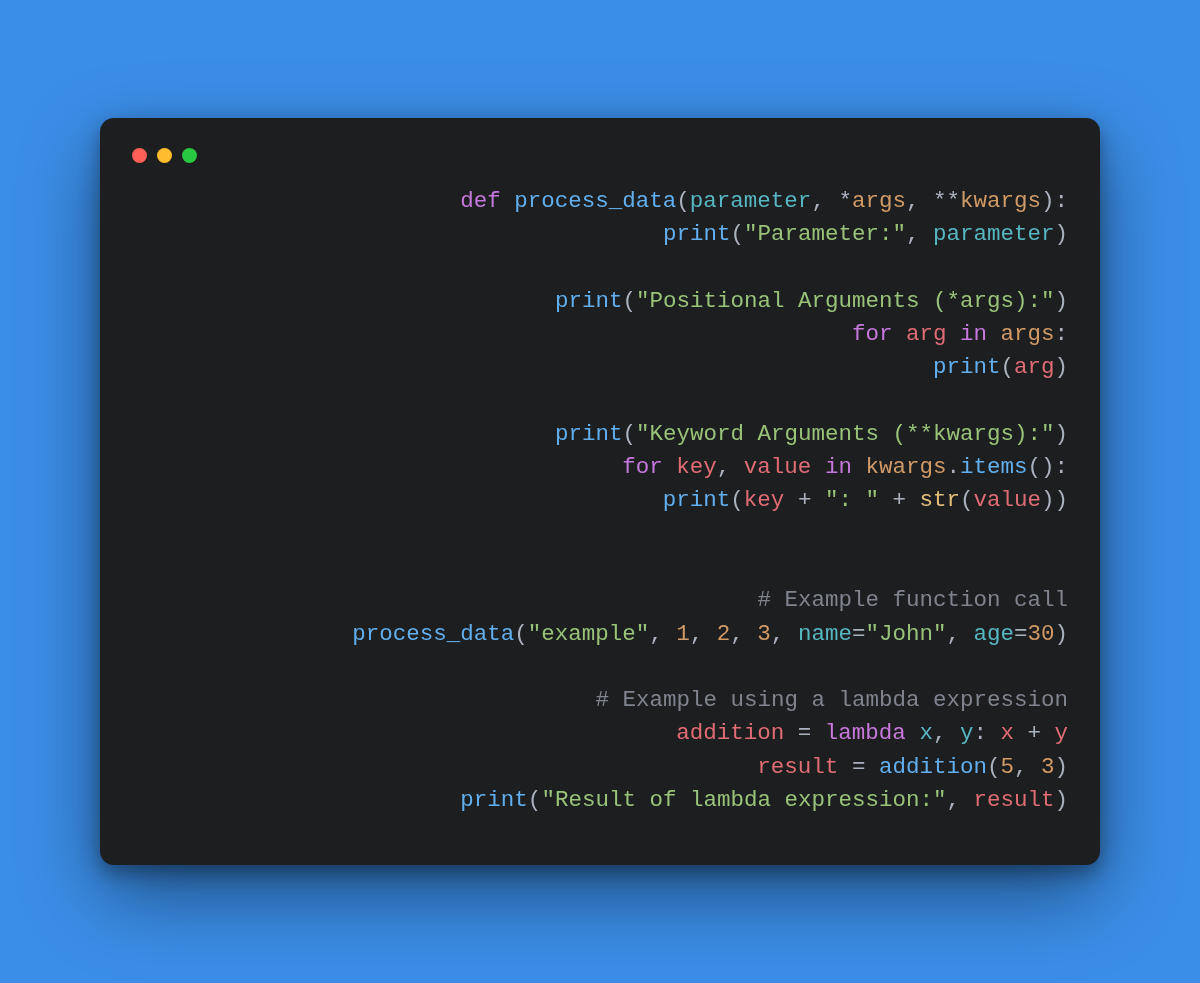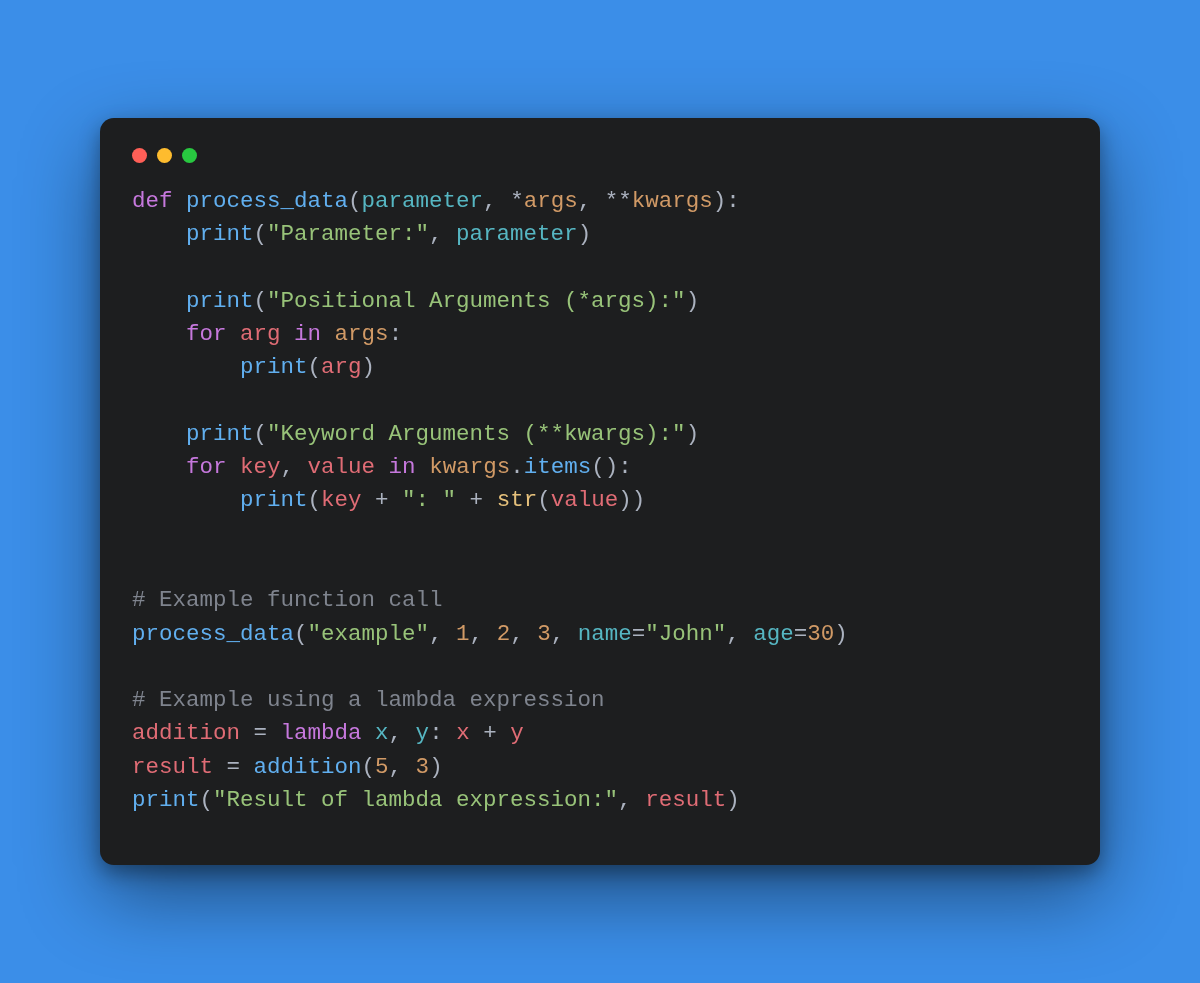--- a/index.html
+++ b/index.html
@@ -39,20 +39,21 @@
   .tl.green  { background: #28c840; }
 
   pre.code {
     margin: 0;
     padding: 0 2px;
     font-family: inherit;
     font-size: 22.5px;
     line-height: 1.48;
     color: #c8cfd5;
     white-space: pre;
+    text-align: right;
   }
   
   .kw   { color: #c678dd; }  
   .fn   { color: #61afef; }  
   .call { color: #61afef; }  
   .par  { color: #56b6c2; }  
   .star { color: #abb2bf; }  
   .nm   { color: #d19a66; }  
   .punc { color: #abb2bf; }  
   .str  { color: #98c379; }  

